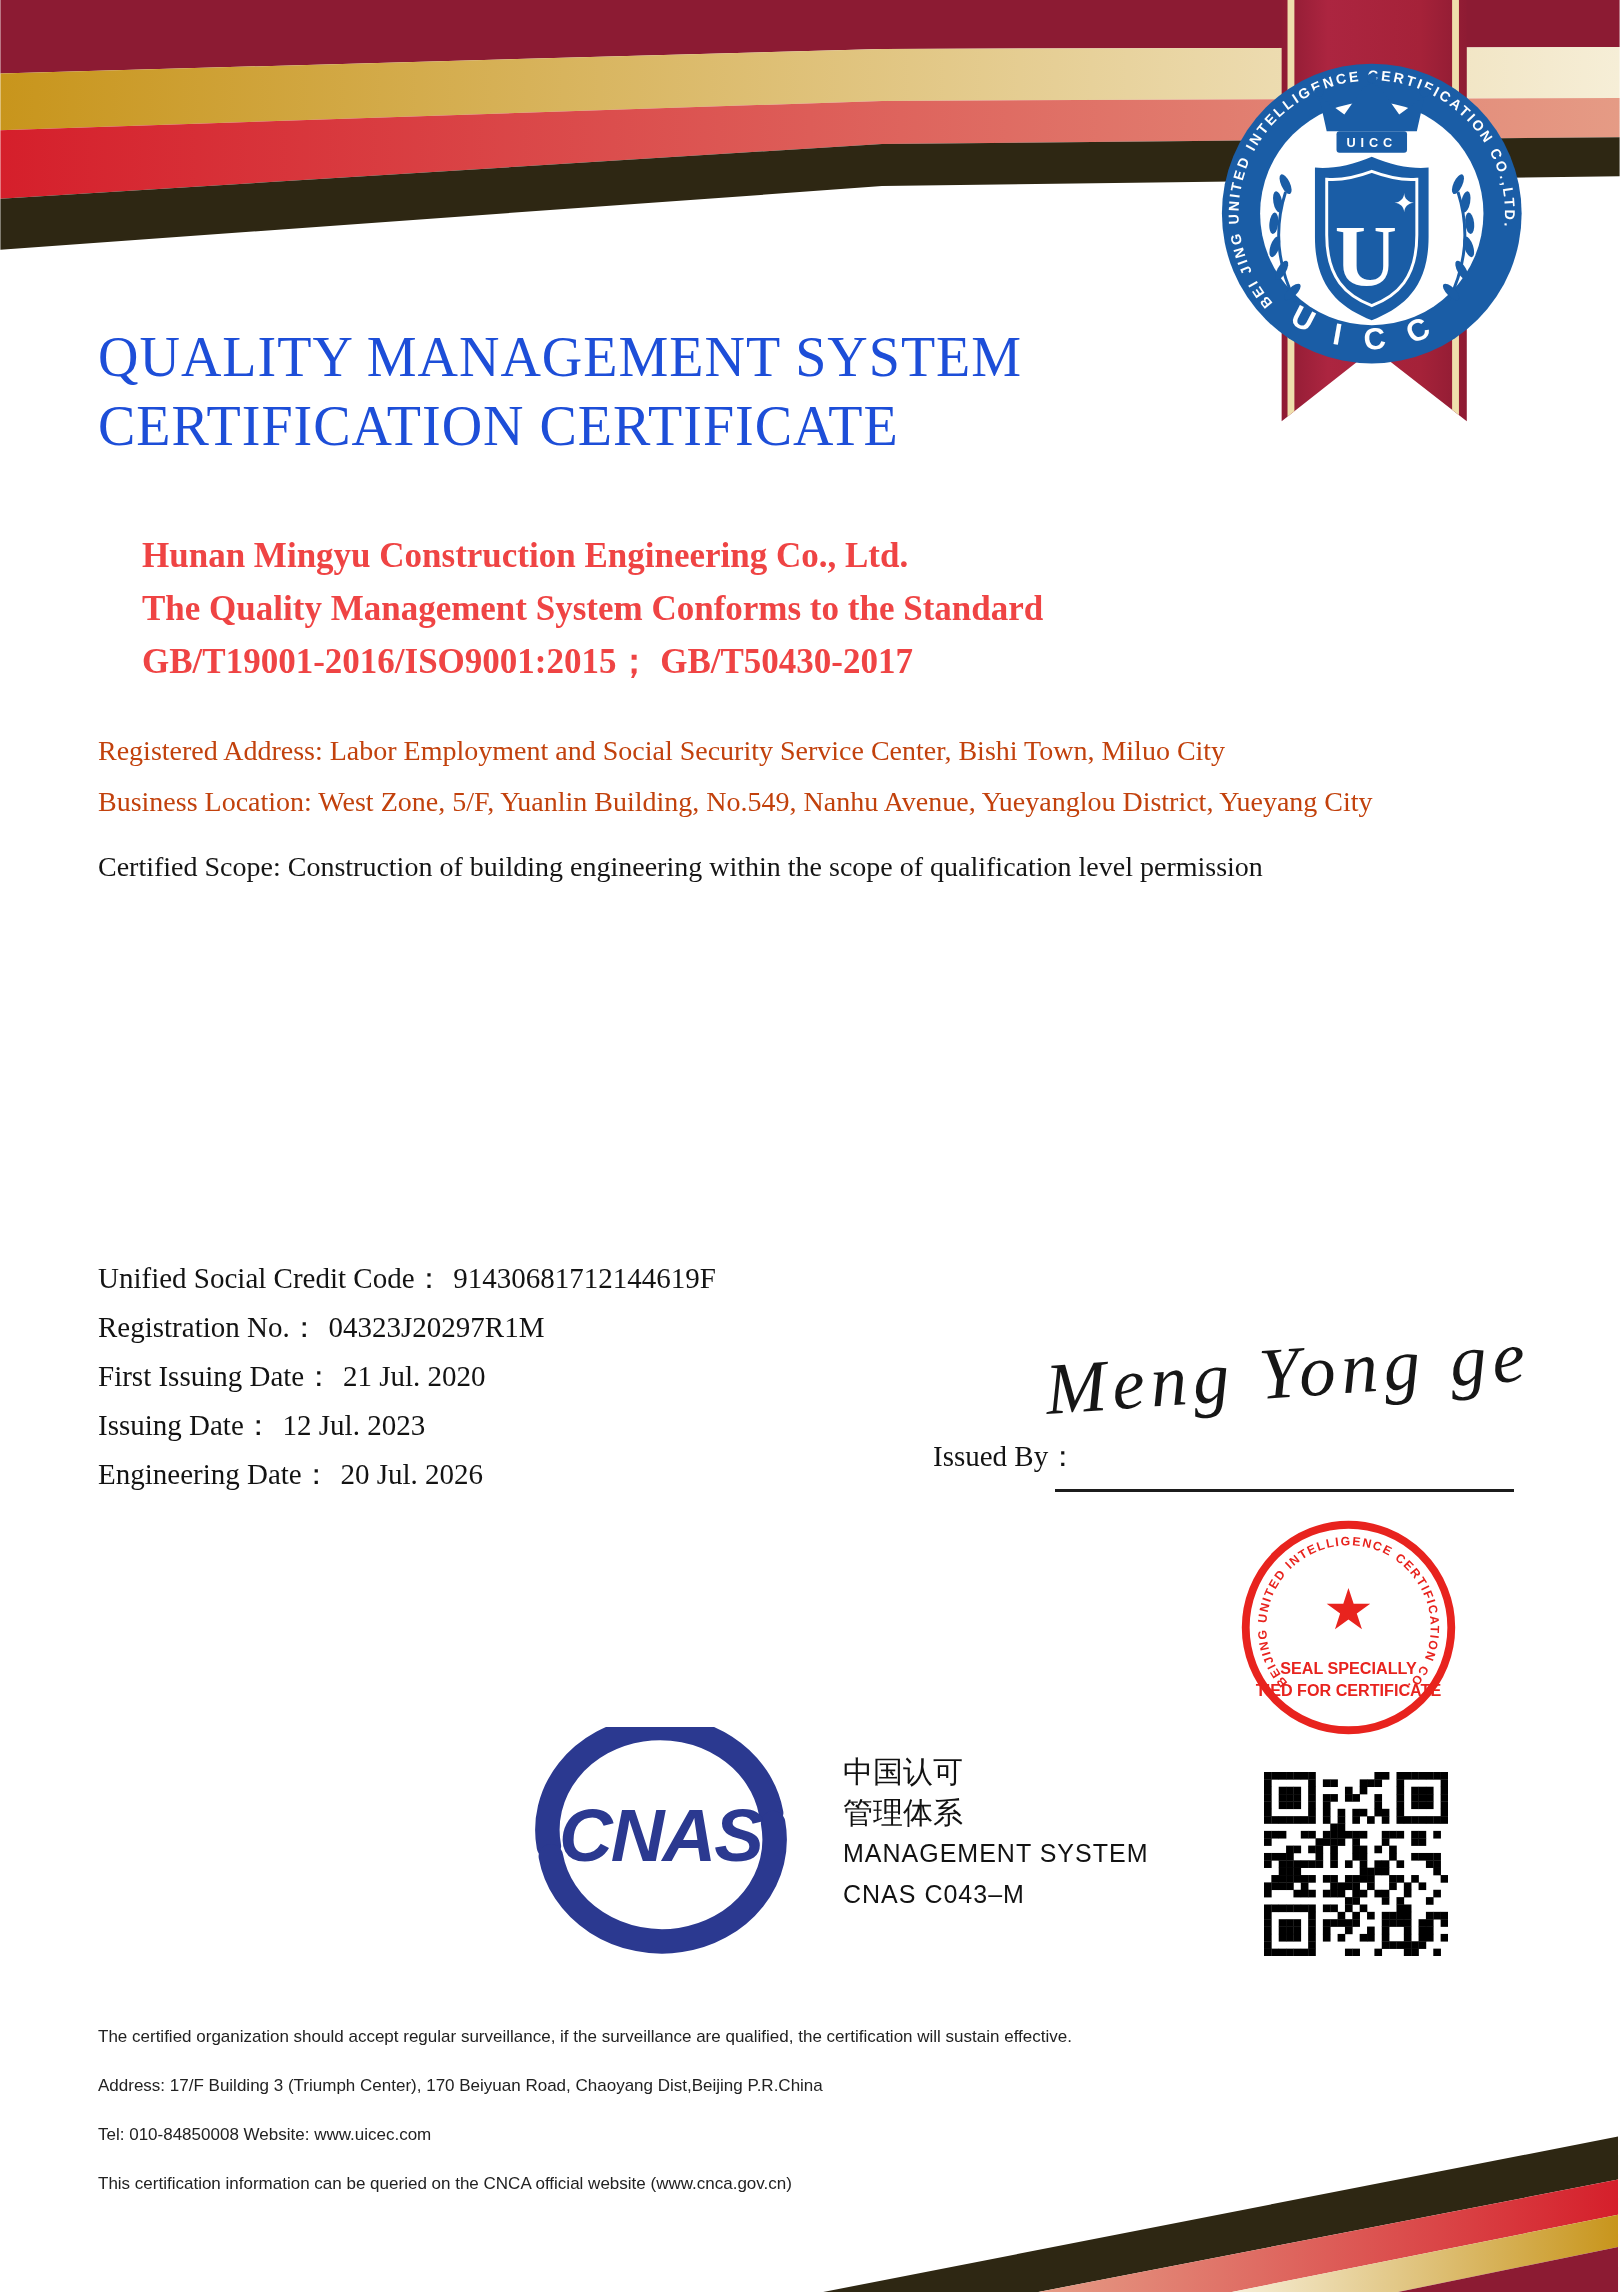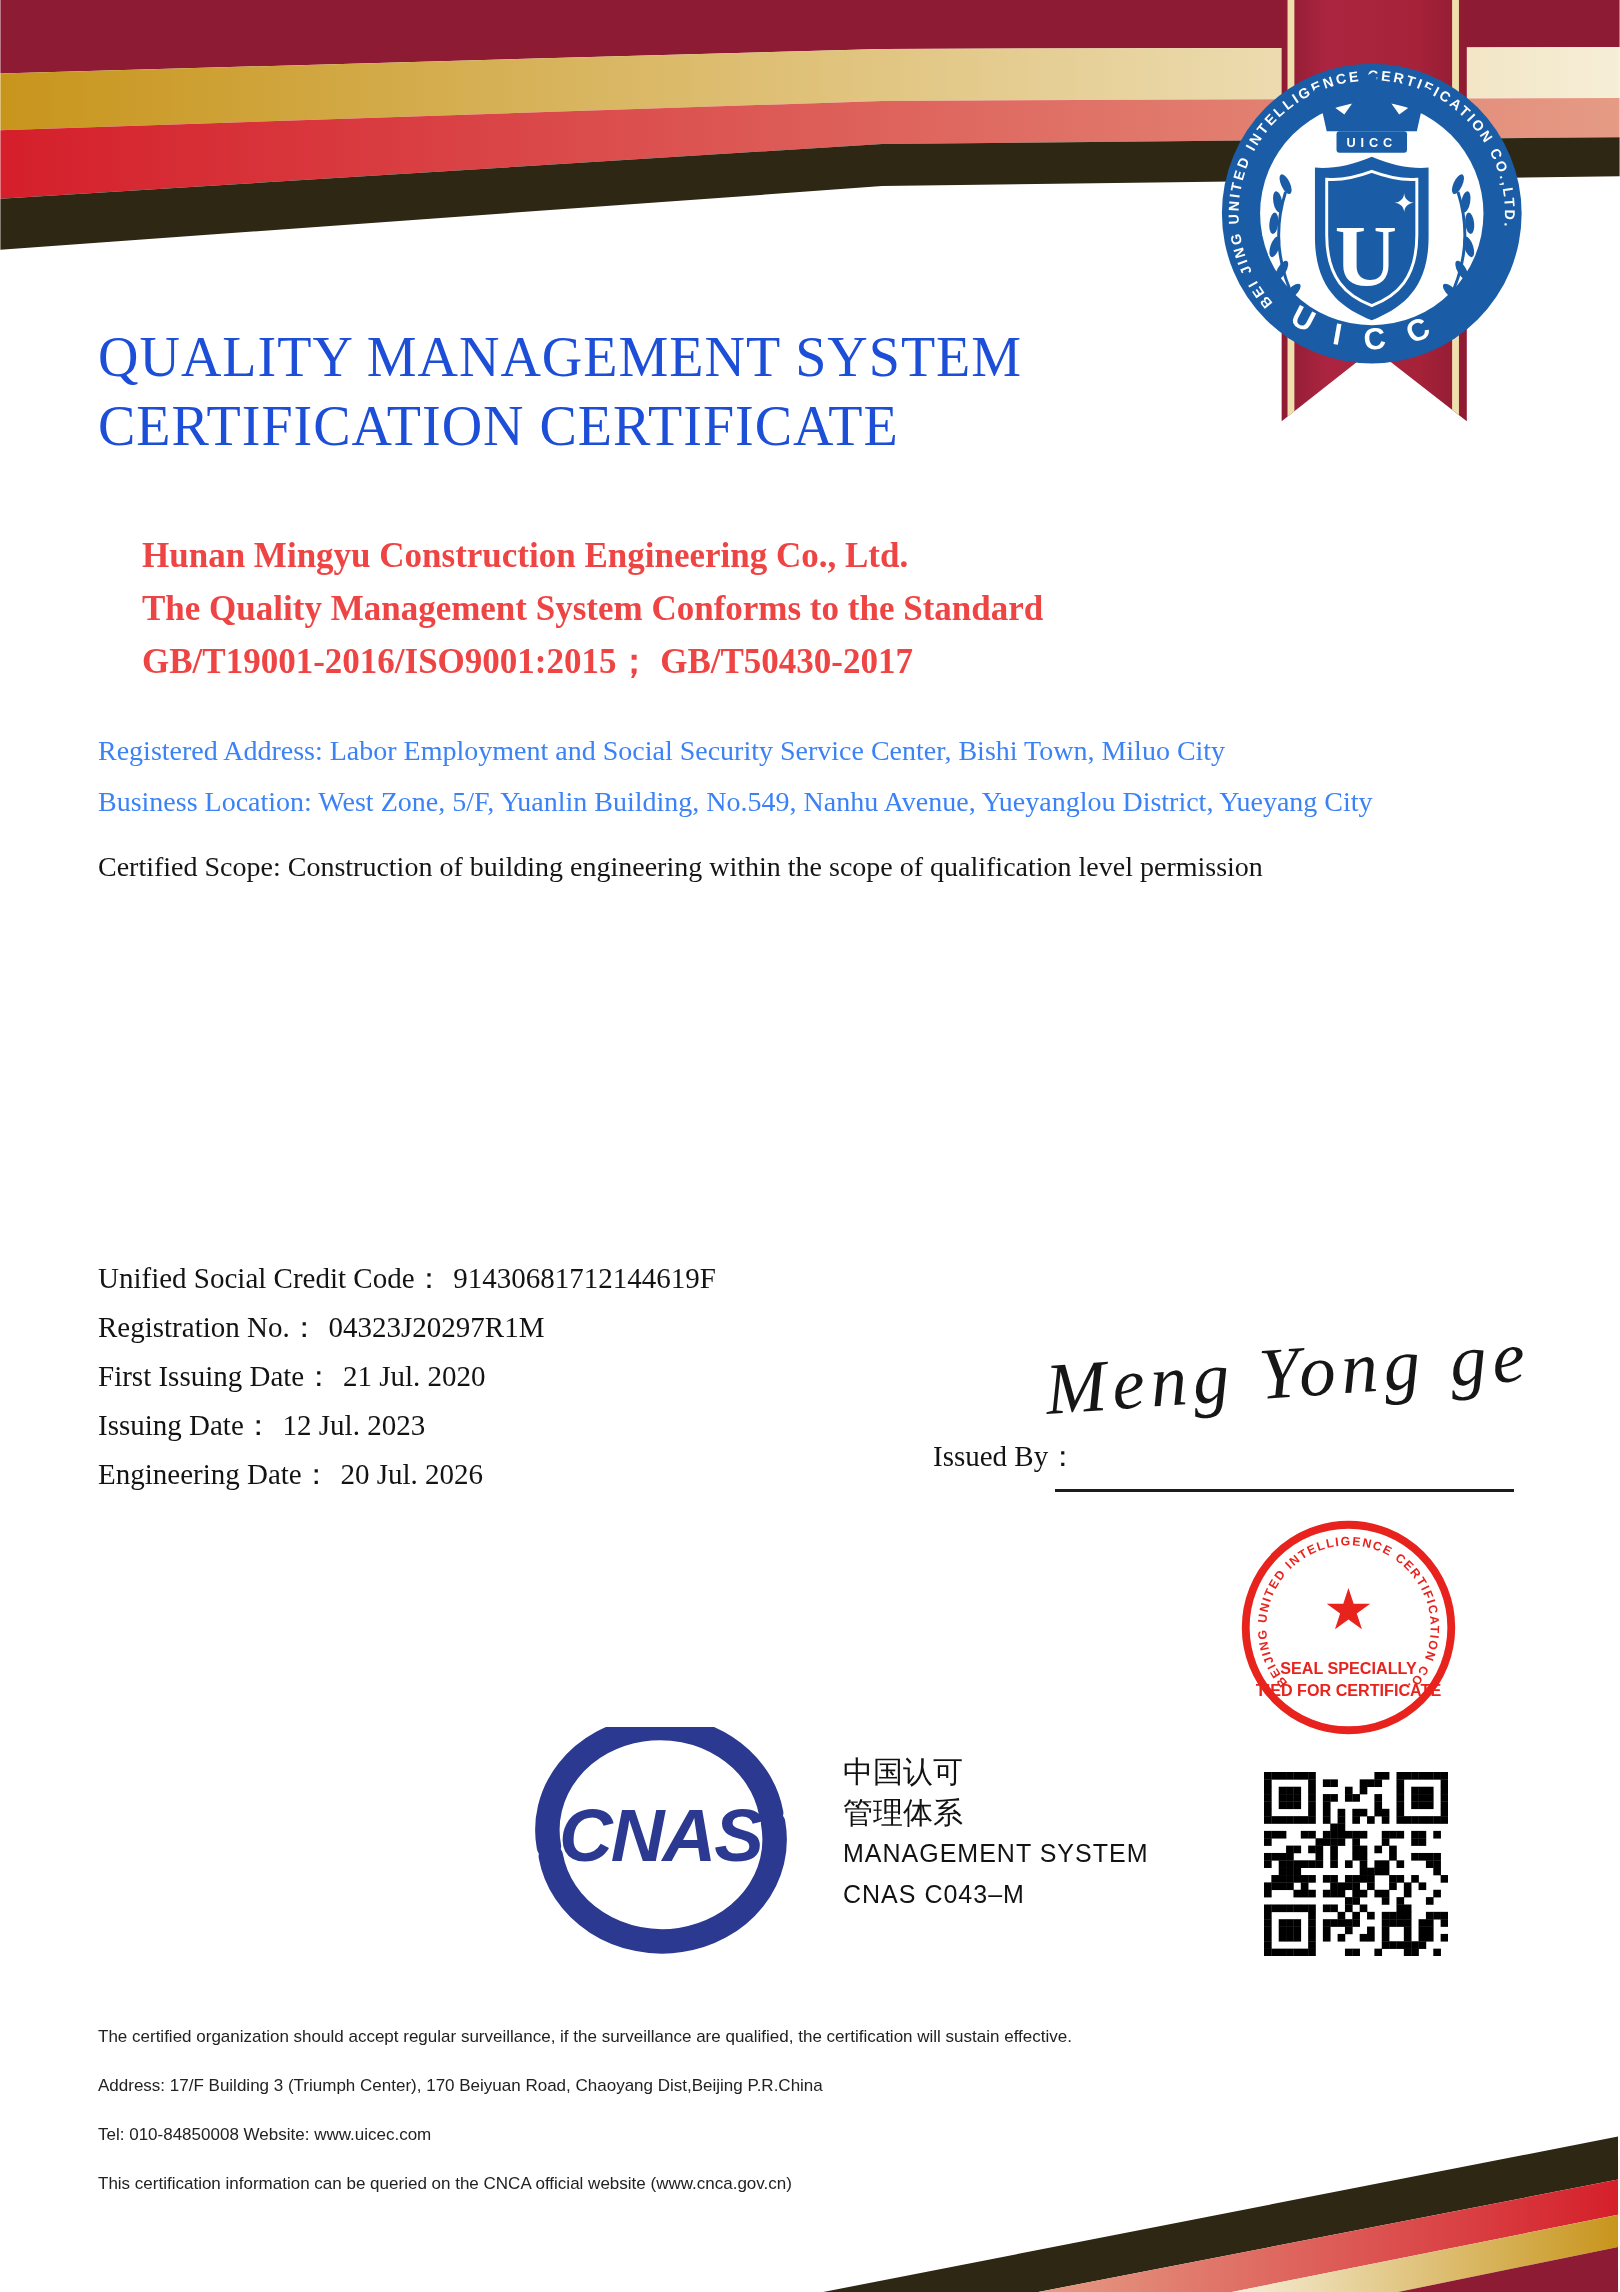--- a/index.html
+++ b/index.html
@@ -2,21 +2,21 @@
 <html><head>
 <meta charset="utf-8">
 <style>
   html,body{margin:0;padding:0;background:#fff;}
   .page{position:relative;width:1620px;height:2293px;background:#ffffff;overflow:hidden;
         font-family:"Liberation Serif","DejaVu Serif",serif;color:#1b1b1b;}
   svg{display:block;}
   .abs{position:absolute;}
   .title{left:98px;top:323px;font-size:56px;line-height:69px;letter-spacing:1px;color:#1d4ed8;}
   .company{left:98px;top:529px;font-size:35px;line-height:53px;font-weight:bold;color:#ef4444;margin-left:44px;}
-  .addr{left:98px;font-size:28px;color:#3b82f6;white-space:nowrap;}
+  .addr{left:98px;font-size:28px;color:#c2410c;white-space:nowrap;}
   .scope{left:98px;top:847px;font-size:28px;line-height:40px;color:#151515;width:1235px;}
   .codes{left:98px;top:1254px;font-size:29px;line-height:49px;color:#131313;}
   .codes .val{margin-left:9.8px;}
   .issued{left:933px;top:1437px;font-size:29px;color:#131313;text-align:right;}
   .signature{left:1045px;top:1331px;font-size:73px;font-style:italic;letter-spacing:5.9px;
              transform:rotate(-4deg);color:#161616;white-space:nowrap;}
   .sig-line{left:1055px;top:1489px;width:459px;height:2.9px;background:#1c1c1c;}
   .cnas-text{left:843px;top:1751px;font-family:"Liberation Sans","DejaVu Sans",sans-serif;color:#121212;}
   .cnas-text .cn{font-size:30px;line-height:41px;}
   .cnas-text .en{font-size:25px;line-height:41px;font-weight:normal;letter-spacing:1px;}

